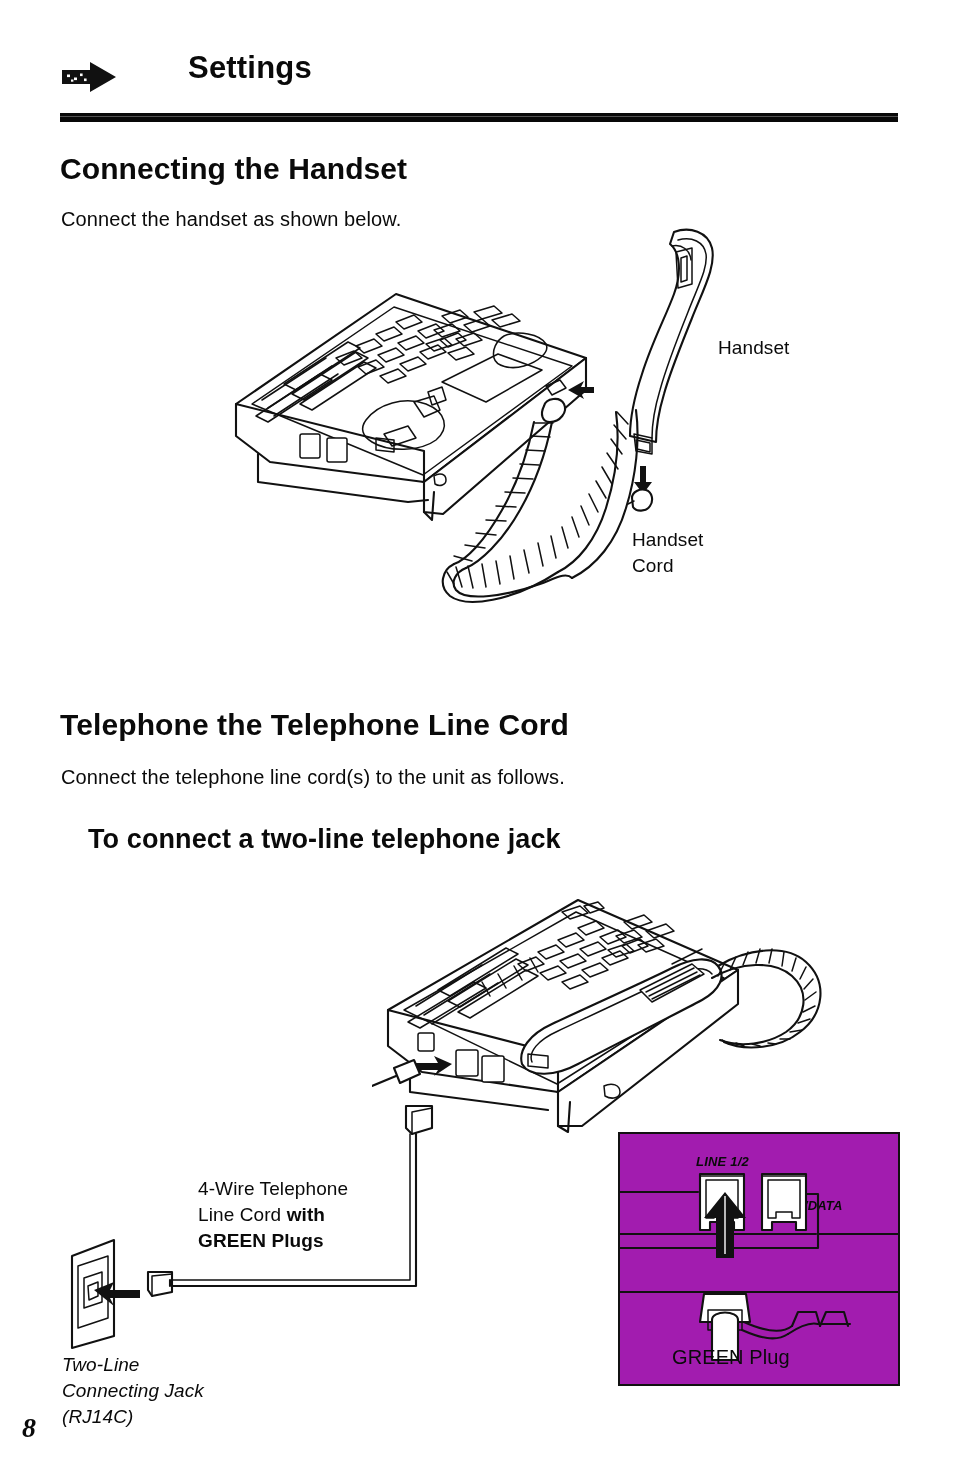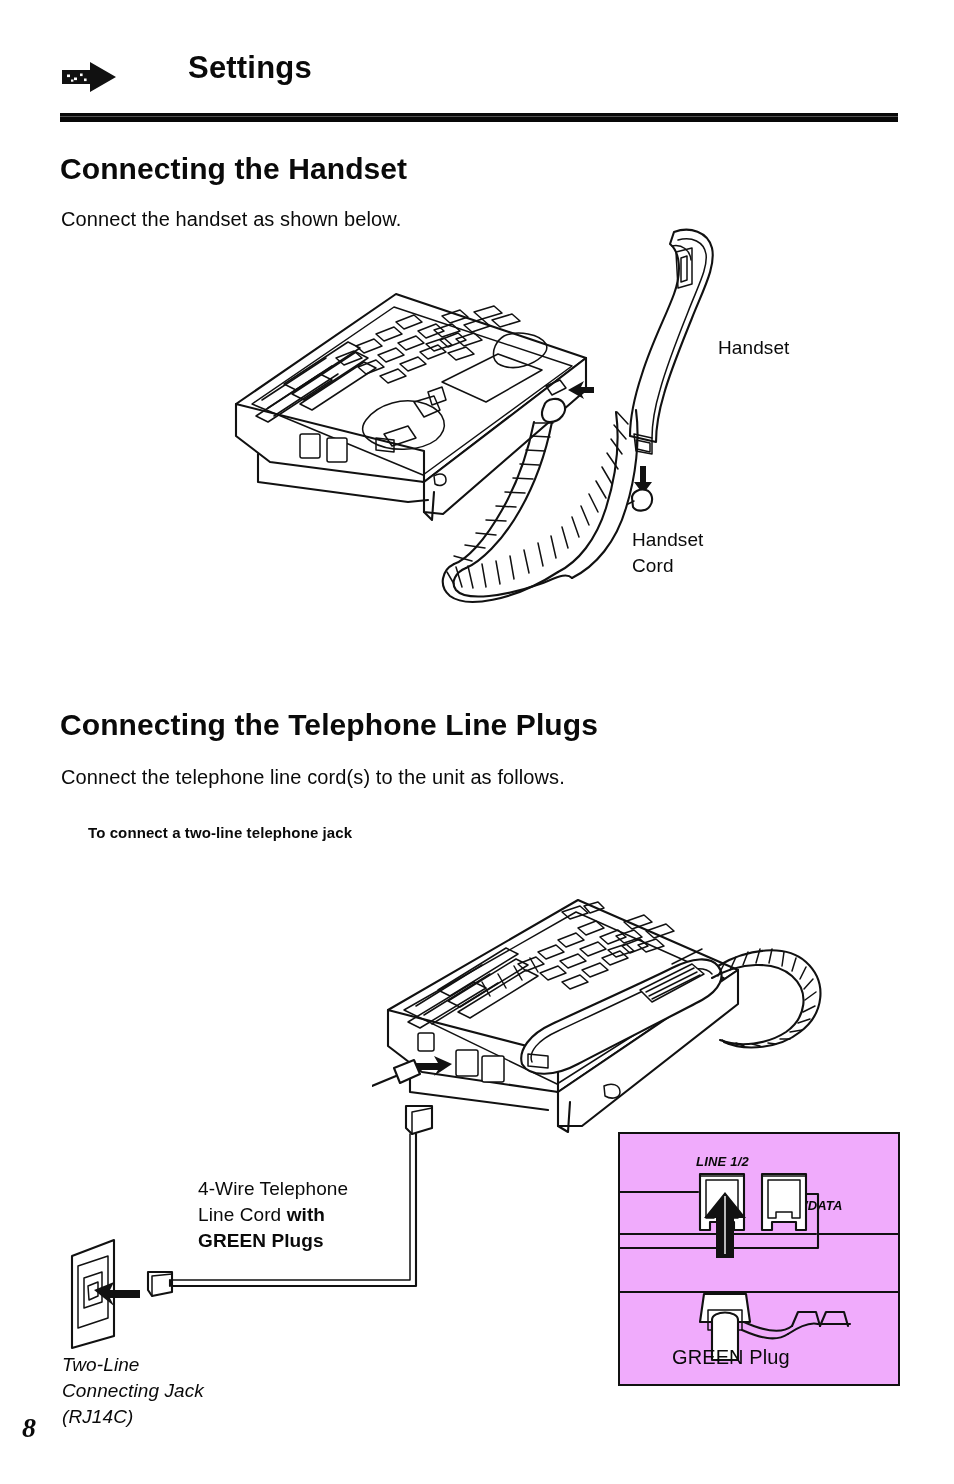--- a/index.html
+++ b/index.html
@@ -26,21 +26,21 @@
     content:"";position:absolute;left:0;top:3px;width:100%;height:1px;
     background:rgba(255,255,255,.30);
   }
 
   
   .h1{
     position:absolute;font-size:30px;font-weight:bold;letter-spacing:.1px;
     white-space:nowrap;
   }
   .h2{
-    position:absolute;font-size:15px;font-weight:bold;letter-spacing:.1px;
+    position:absolute;font-size:27px;font-weight:bold;letter-spacing:.1px;
     white-space:nowrap;
   }
   .body-t{
     position:absolute;font-size:20px;letter-spacing:.1px;white-space:nowrap;
   }
   .bullet{
     position:absolute;font-size:20.5px;letter-spacing:.1px;white-space:nowrap;
   }
 
   .lbl{
@@ -59,21 +59,21 @@
   .illus svg{display:block;}
   svg .ln{fill:none;stroke:#111;stroke-width:2.1;stroke-linejoin:round;stroke-linecap:round;}
   svg .ln-t{fill:none;stroke:#111;stroke-width:1.5;stroke-linejoin:round;stroke-linecap:round;}
   svg .fillw{fill:#fff;stroke:#111;stroke-width:2.1;stroke-linejoin:round;}
   svg .fillw-t{fill:#fff;stroke:#111;stroke-width:1.5;stroke-linejoin:round;}
   svg .fillk{fill:#111;stroke:none;}
 
   
   .inset{
     position:absolute;left:618px;top:1132px;width:278px;height:250px;
-    border:2.6px solid #111;background:#f0abfc;
+    border:2.6px solid #111;background:#a21caf;
   }
   .inset .jlbl{
     position:absolute;font-size:13px;font-weight:bold;font-style:italic;
     letter-spacing:.2px;white-space:nowrap;
   }
   .inset .glbl{
     position:absolute;font-size:20px;letter-spacing:.1px;white-space:nowrap;
   }
 </style>
 </head>
@@ -242,21 +242,21 @@
 
   <div class="lbl" style="left:718px;top:335px;">
     <span>Handset</span>
   </div>
   <div class="lbl" style="left:632px;top:527px;">
     <div>Handset</div>
     <div>Cord</div>
   </div>
 
 
-  <div class="h1" style="left:60px;top:708px;">Connecting the Telephone Line Plugs</div>
+  <div class="h1" style="left:60px;top:708px;">Telephone the Telephone Line Cord</div>
 
   <div class="body-t" style="left:61px;top:766px;">Connect the telephone line cord(s) to the unit as follows.</div>
 
   <div class="h2" style="left:88px;top:824px;">To connect a two-line telephone jack</div>
 
   <div class="illus" style="left:372px;top:886px;">
     <svg width="480" height="250" viewBox="0 0 480 250">
 
       <path class="fillw" d="M16 124 L206 14 L366 84 L186 206 Z"></path>
 

